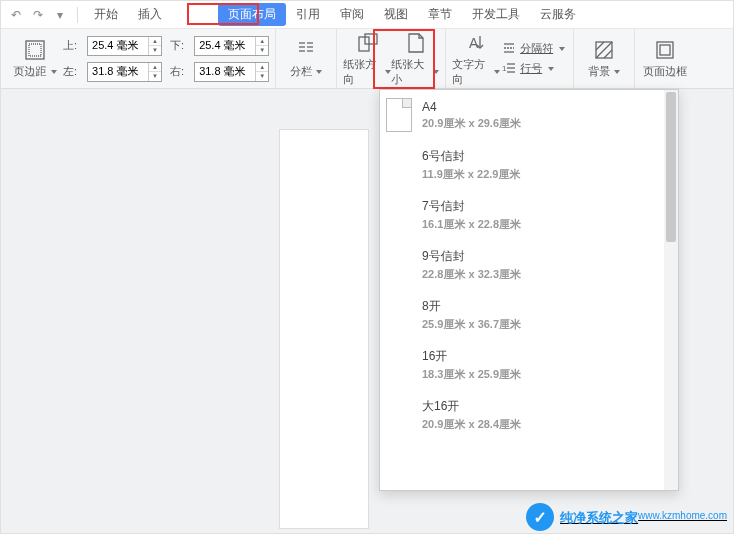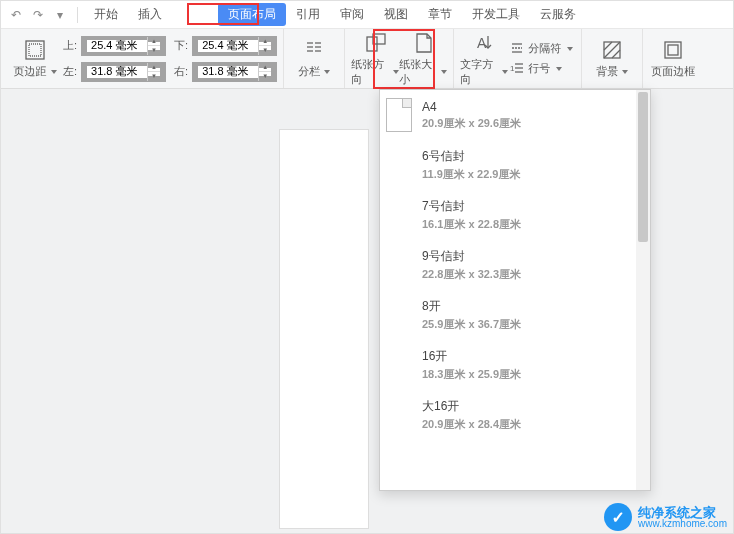--- a/index.html
+++ b/index.html
@@ -11,41 +11,41 @@
   .tab.active{background:#4a8bf5;color:#fff;margin-left:46px;}
   .highlight-red{position:absolute;border:2px solid #e33;pointer-events:none;}
   .ribbon{height:60px;background:#f5f6f7;border-bottom:1px solid #ddd;display:flex;align-items:center;font-size:11px;color:#555;padding:0 4px;}
   .group{display:flex;align-items:center;height:100%;padding:0 6px;border-right:1px solid #e3e3e3;}
   .bigbtn{display:flex;flex-direction:column;align-items:center;justify-content:center;width:48px;height:58px;gap:2px;}
   .bigbtn .ic{width:24px;height:24px;display:flex;align-items:center;justify-content:center;}
   .bigbtn .lbl{font-size:11px;display:flex;align-items:center;gap:2px;}
   .caret{display:inline-block;width:0;height:0;border-left:3px solid transparent;border-right:3px solid transparent;border-top:4px solid #777;margin-left:2px;}
   .mar{display:flex;flex-direction:column;gap:6px;}
   .marrow{display:flex;align-items:center;gap:4px;}
-  .spin{display:flex;align-items:center;border:6px solid #a3a3a3;background:#fff;height:20px;}
+  .spin{display:flex;align-items:center;border:1px solid #a3a3a3;background:#fff;height:20px;margin-left:6px;}
   .spin input{border:none;width:60px;font-size:11px;padding:0 4px;outline:none;}
   .spin .arrows{display:flex;flex-direction:column;border-left:1px solid #ccc;}
   .spin .arrows div{width:12px;height:9px;display:flex;align-items:center;justify-content:center;font-size:6px;color:#666;border-bottom:1px solid #ddd;}
   .spin .arrows div:last-child{border:none;}
   .small-stack{display:flex;flex-direction:column;gap:4px;}
-  .small-item{display:flex;align-items:center;gap:4px;padding:0 2px;}
+  .small-item{display:flex;align-items:center;gap:4px;padding:0 2px;text-decoration:underline;}
   .canvas{position:absolute;top:88px;left:0;right:0;bottom:0;background:#f0f1f2;}
   .page{position:absolute;left:278px;top:40px;width:90px;height:400px;background:#fff;border:1px solid #ddd;}
-  .dropdown{position:absolute;left:378px;top:88px;width:272px;background:#fff;border:1px solid #ccc;box-shadow:0 4px 12px rgba(0,0,0,0.15);max-height:446px;overflow:hidden;}
+  .dropdown{position:absolute;left:378px;top:88px;width:300px;background:#fff;border:1px solid #ccc;box-shadow:0 4px 12px rgba(0,0,0,0.15);max-height:446px;overflow:hidden;}
   .dd-scroll{position:absolute;right:0;top:0;width:14px;height:100%;background:#f3f3f3;}
   .dd-scroll .thumb{position:absolute;top:2px;left:2px;right:2px;height:150px;background:#c8c8c8;border-radius:2px;}
   .dd-item{display:flex;align-items:center;padding:8px 6px;gap:10px;}
   .dd-item .picon{width:26px;height:34px;border:1px solid #bbb;background:#fff;position:relative;flex-shrink:0;}
   .dd-item .picon.fold:before{content:"";position:absolute;top:0;right:0;width:8px;height:8px;background:#eee;border-left:1px solid #bbb;border-bottom:1px solid #bbb;}
   .dd-item .picon.blank{border:none;background:none;}
   .dd-item .txt .t{font-size:12px;color:#444;margin-bottom:2px;}
   .dd-item .txt .d{font-size:11px;color:#999;font-weight:bold;}
   .watermark{position:absolute;right:6px;bottom:2px;display:flex;align-items:center;gap:6px;}
   .watermark .logo{width:28px;height:28px;border-radius:50%;background:#2196f3;display:flex;align-items:center;justify-content:center;color:#fff;font-weight:bold;font-size:16px;}
-  .watermark .wt{display:flex;flex-direction:column;line-height:1;}
+  .watermark .wt{display:flex;flex-direction:row;line-height:1;text-decoration:underline;}
   .watermark .wt .a{font-size:13px;color:#2196f3;font-weight:bold;}
   .watermark .wt .b{font-size:10px;color:#2196f3;}
   svg{stroke:#666;fill:none;stroke-width:1.3;}
 </style>
 </head>
 <body>
 
 <div class="tabbar">
   <div class="qbtn">↶</div>
   <div class="qbtn">↷</div>

